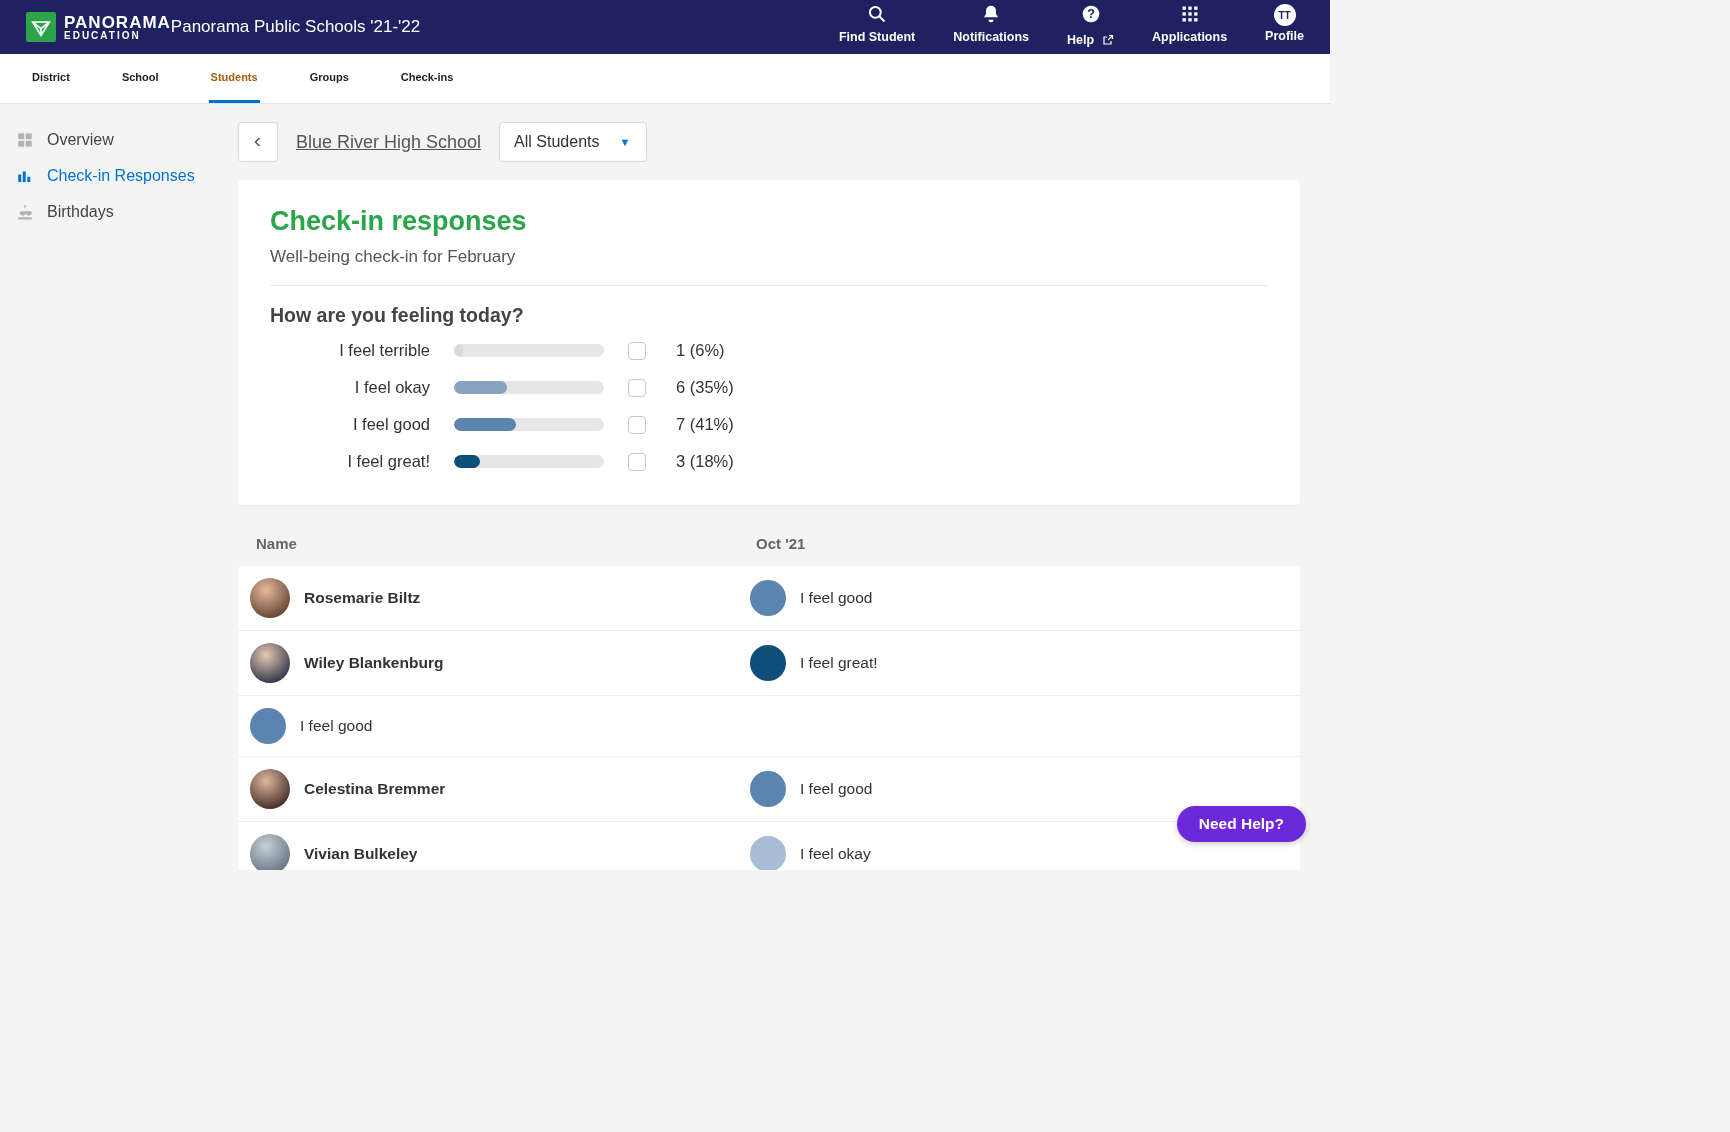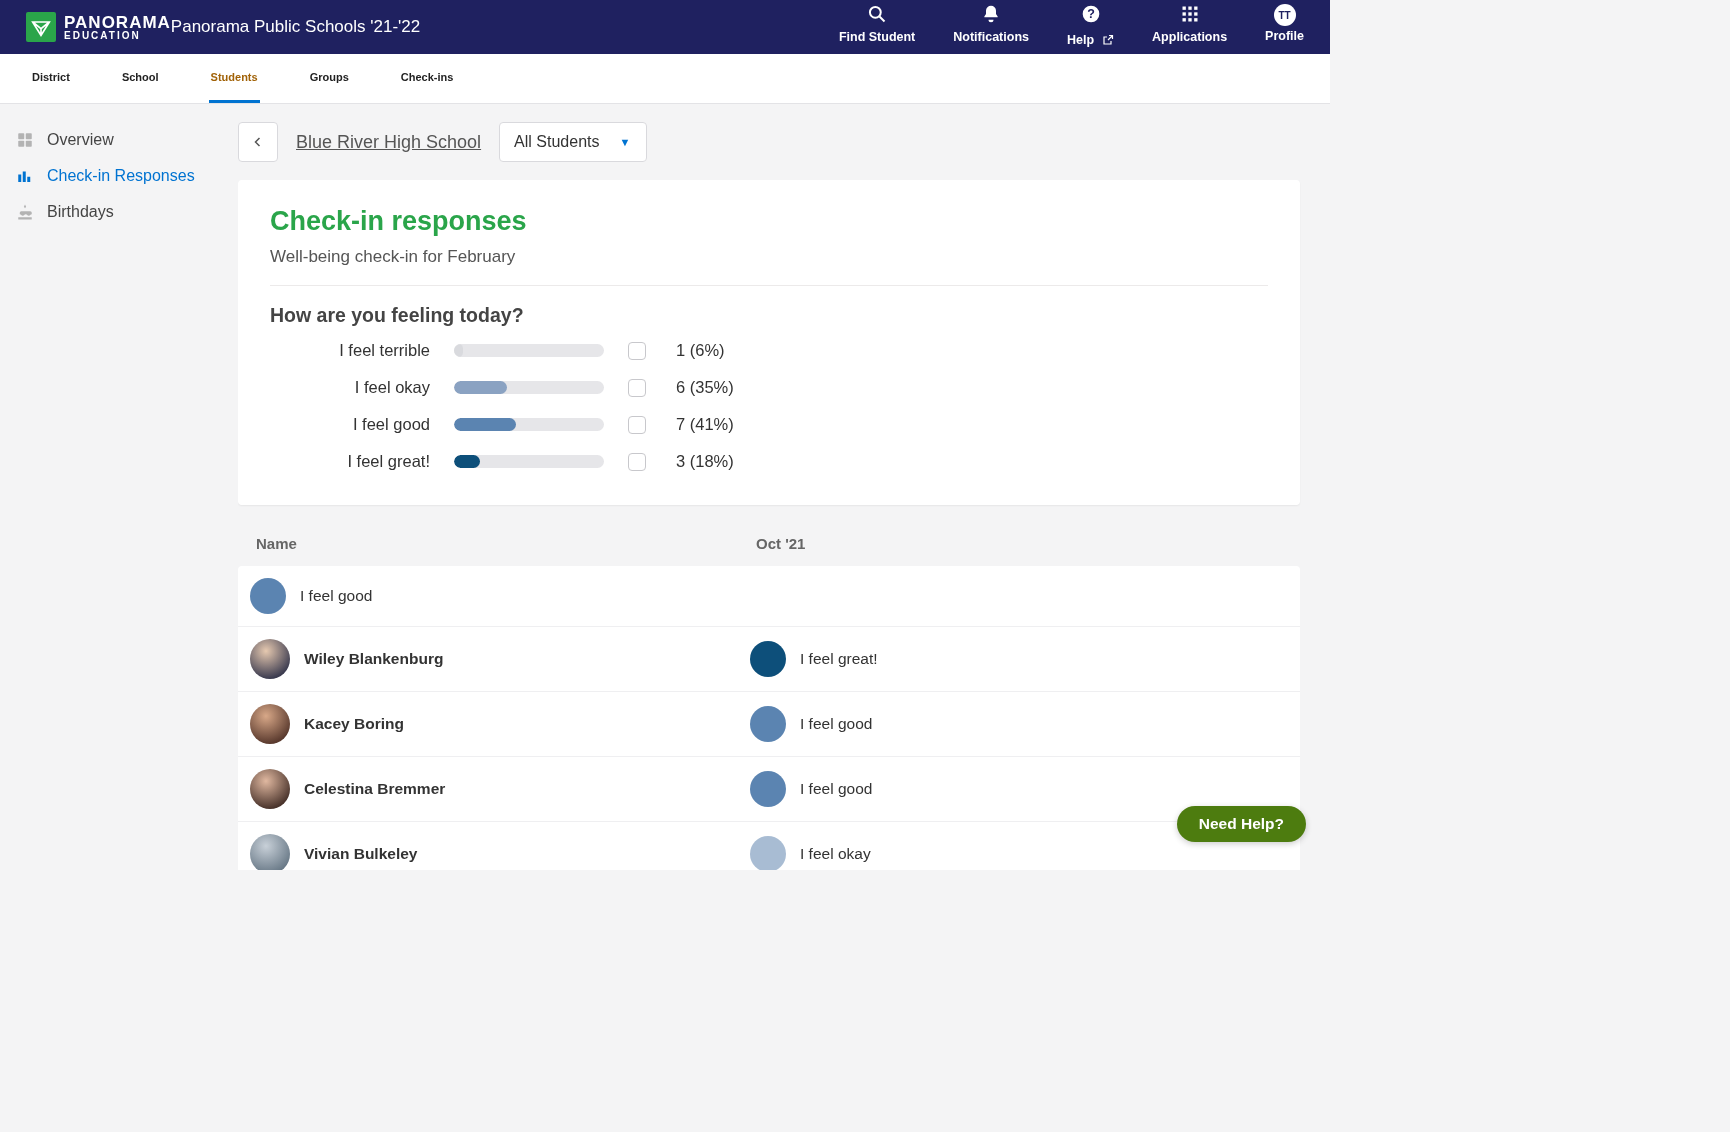--- a/index.html
+++ b/index.html
@@ -162,21 +162,21 @@
     width:40px; height:40px; border-radius:50%;
     background: radial-gradient(circle at 35% 30%, #d8c0a8, #7a5a48 70%);
     flex-shrink:0;
   }
   .name { font-weight:700; font-size:15.5px; color:#333; }
   .resp-cell { display:flex; align-items:center; gap:14px; font-size:15.5px; color:#333; font-weight:500; }
   .dot { width:36px; height:36px; border-radius:50%; }
 
   .help-fab {
     position:absolute; right:24px; bottom:28px;
-    background:#4d7c0f; color:#fff; font-weight:700; font-size:15.5px;
+    background:#6d28d9; color:#fff; font-weight:700; font-size:15.5px;
     padding: 9px 22px; border-radius: 20px; cursor:pointer;
     box-shadow: 0 2px 6px rgba(0,0,0,.2);
   }
 </style>
 </head>
 <body>
 
 <div class="header">
   <div class="logo">
     <div class="logo-mark">
@@ -338,40 +338,40 @@
         </div>
     </div>
 
     <div class="table">
       <div class="thead">
         <div>Name</div>
         <div>Oct '21</div>
       </div>
       <div id="tbody">
           <div class="trow">
+            <div class="name-cell">
+              <div class="avatar" style="background: radial-gradient(circle at 40% 30%, rgb(232, 185, 154), rgb(107, 74, 58) 75%);"></div>
+              <div class="name">Rosemarie Biltz</div>
+            </div>
             <div class="resp-cell">
               <div class="dot" style="background: rgb(91, 132, 177);"></div>
               <div>I feel good</div>
             </div>
           </div>
           <div class="trow">
             <div class="name-cell">
               <div class="avatar" style="background: radial-gradient(circle at 40% 30%, rgb(230, 201, 176), rgb(60, 60, 80) 75%);"></div>
               <div class="name">Wiley Blankenburg</div>
             </div>
             <div class="resp-cell">
               <div class="dot" style="background: rgb(13, 79, 122);"></div>
               <div>I feel great!</div>
             </div>
           </div>
           <div class="trow">
-            <div class="name-cell">
-              <div class="avatar" style="background: radial-gradient(circle at 40% 30%, rgb(216, 168, 136), rgb(90, 58, 46) 75%);"></div>
-              <div class="name">Kacey Boring</div>
-            </div>
             <div class="resp-cell">
               <div class="dot" style="background: rgb(91, 132, 177);"></div>
               <div>I feel good</div>
             </div>
           </div>
           <div class="trow">
             <div class="name-cell">
               <div class="avatar" style="background: radial-gradient(circle at 40% 30%, rgb(224, 184, 160), rgb(74, 52, 44) 75%);"></div>
               <div class="name">Celestina Bremmer</div>
             </div>

